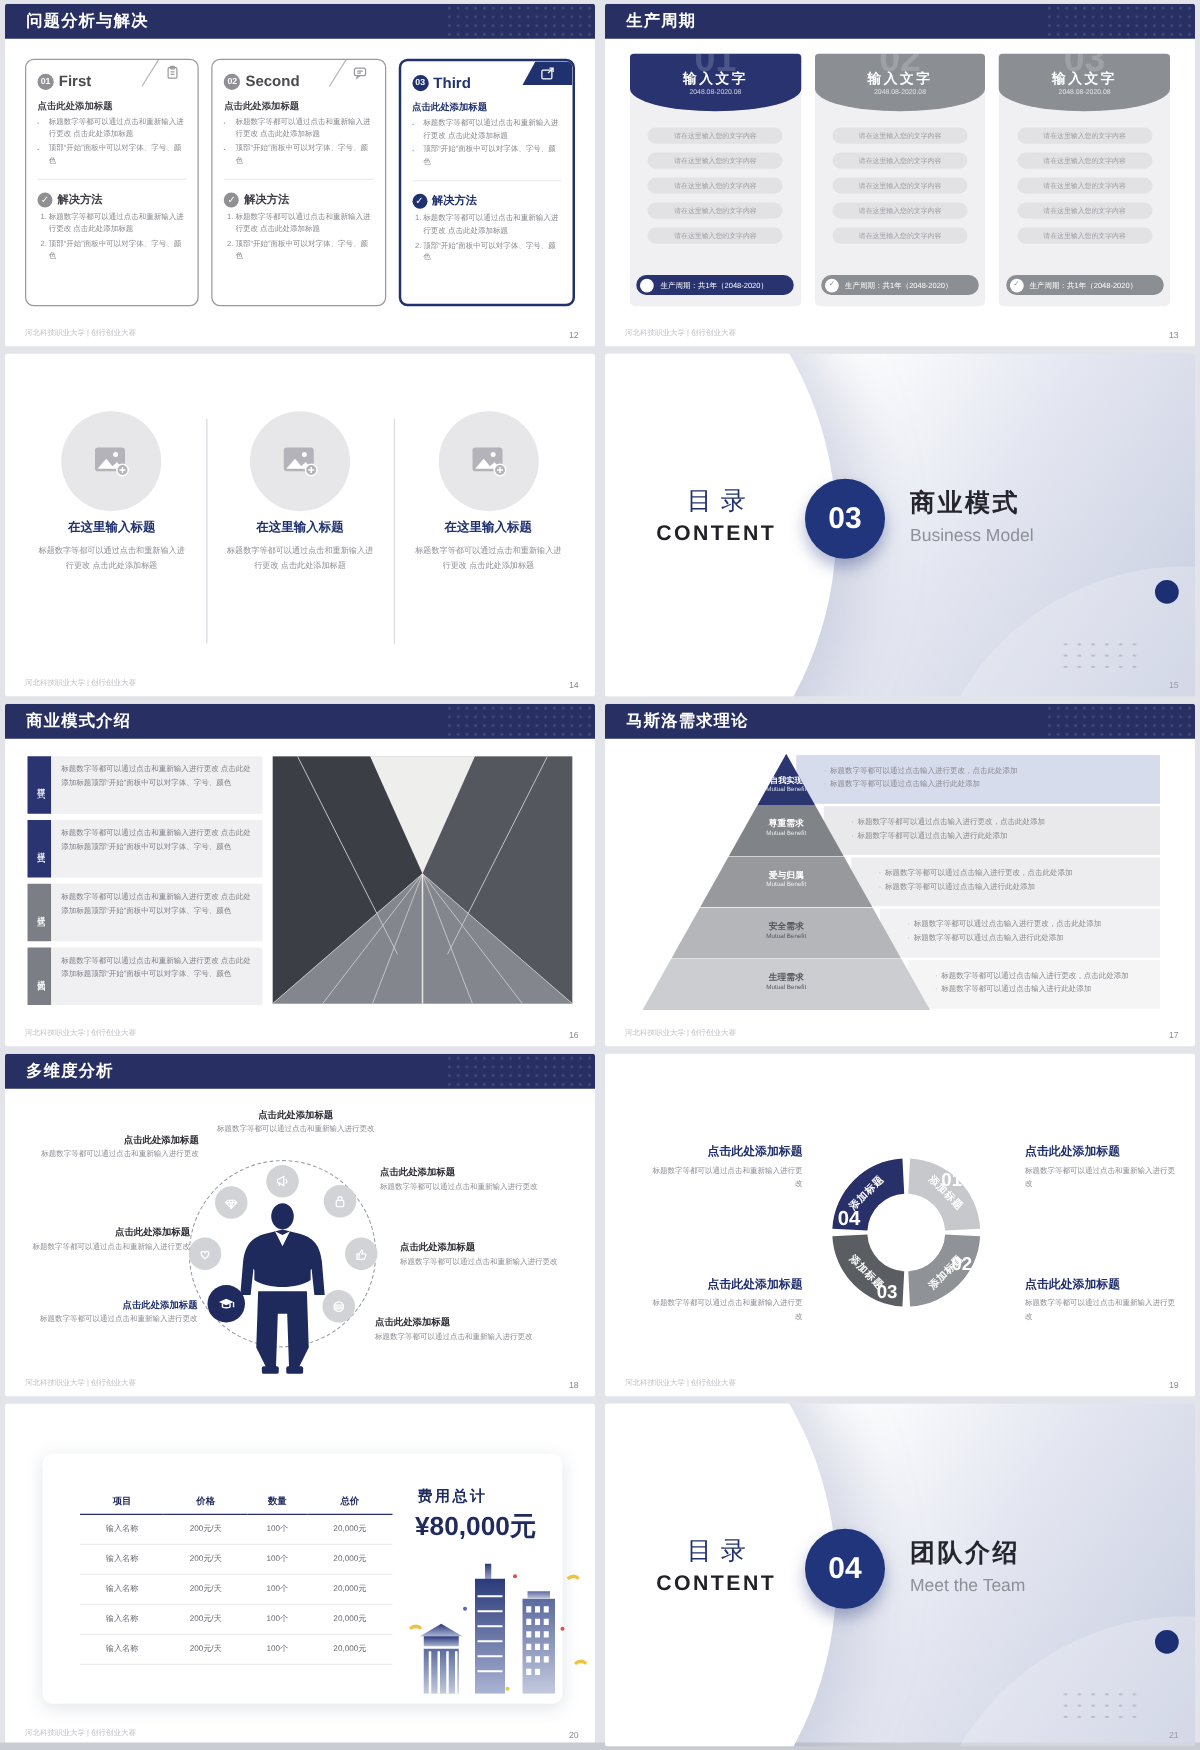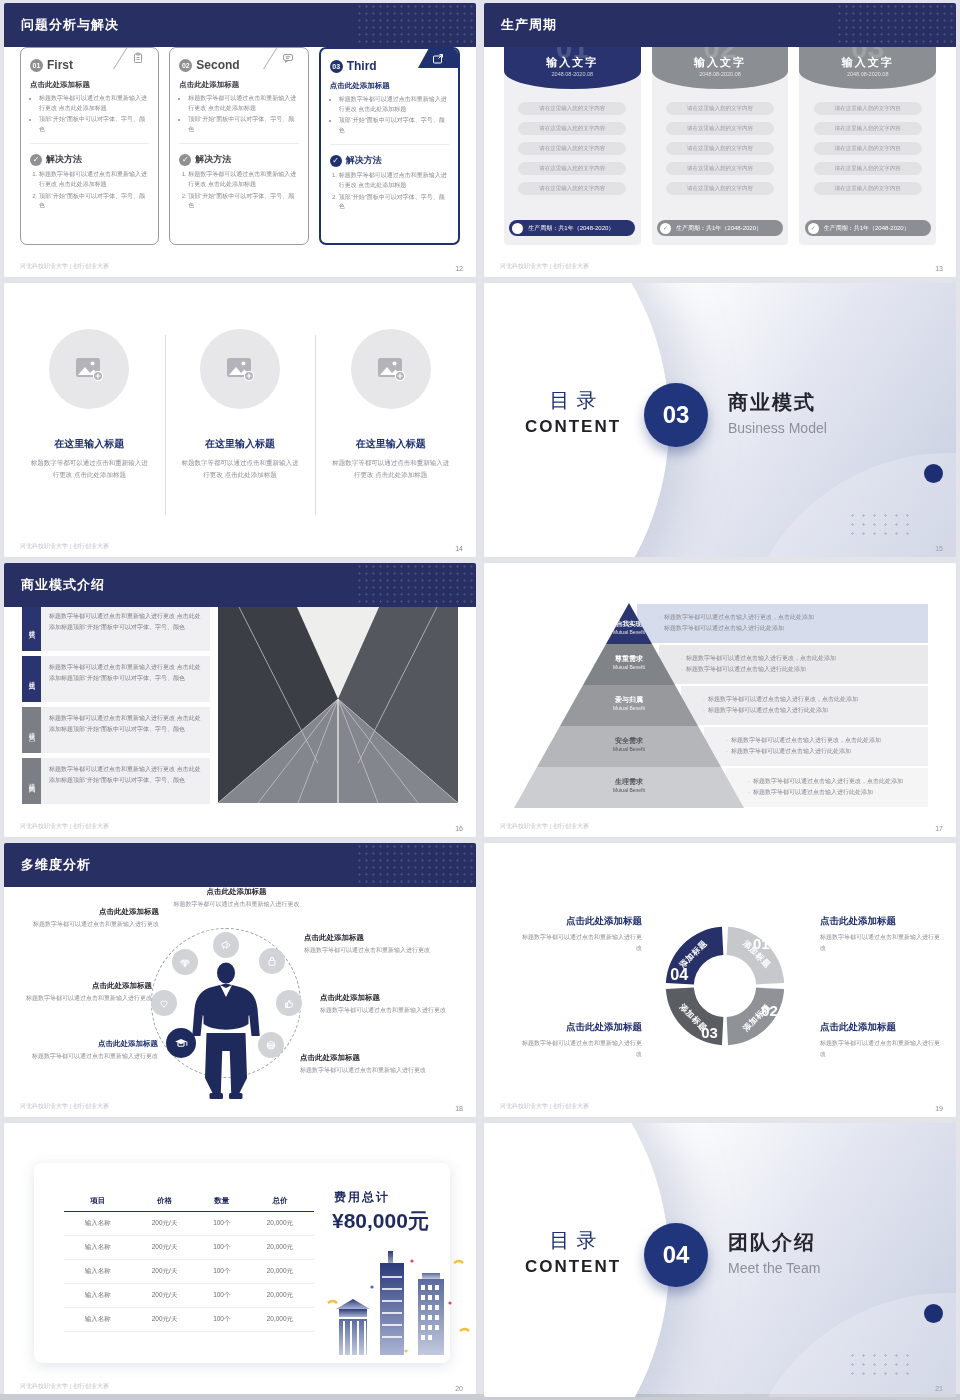--- a/index.html
+++ b/index.html
@@ -1,21 +1,21 @@
 <!DOCTYPE html>
 <html><head>
 <meta charset="utf-8">
 <style>
   *{margin:0;padding:0;box-sizing:border-box}
   body{width:960px;height:1400px;background:#e2e4ea;font-family:"Liberation Sans","DejaVu Sans",sans-serif;position:relative;overflow:hidden}
   .grid{display:grid;grid-template-columns:480px 480px;grid-auto-rows:280px}
   .cell{padding:3px 4px}
   .slide{position:relative;width:472px;height:274px;background:#fff;border-radius:2px;overflow:hidden}
   
-  .hd{position:absolute;top:0;left:0;right:0;height:44px;background:#272f63;color:#fff;display:flex;align-items:center;padding-left:17px;font-size:13px;font-weight:bold;letter-spacing:1px;z-index:3}
+  .hd{position:absolute;top:0;left:0;right:0;height:28px;background:#272f63;color:#fff;display:flex;align-items:center;padding-left:17px;font-size:13px;font-weight:bold;letter-spacing:1px;z-index:3}
   .hd::after{content:"";position:absolute;right:0;top:0;width:120px;height:100%;background-image:radial-gradient(rgba(255,255,255,.13) 1px,transparent 1.2px);background-size:7px 7px}
   .ft{position:absolute;left:16px;bottom:6px;font-size:6px;color:#c0c0c7;z-index:3}
   .pg{position:absolute;right:13px;bottom:5px;font-size:7px;color:#8b8b92;z-index:3}
   
   .cards{position:absolute;top:44px;left:16px;right:16px;display:flex;gap:10px}
   .card{position:relative;flex:1;height:198px;border:1.5px solid #9a9a9e;border-radius:7px;background:#fff;padding:10px 9px 6px;overflow:hidden}
   .card.active{border:2px solid #20316f}
   .card-top{display:flex;align-items:center;gap:4px}
   .badge{width:13px;height:13px;border-radius:50%;background:#8f8f94;color:#fff;font-size:7px;font-weight:bold;display:flex;align-items:center;justify-content:center;flex:none}
   .card.active .badge{background:#20316f}
@@ -49,21 +49,21 @@
   .pill{width:108px;height:13px;background:#e2e2e5;border-radius:7px;font-size:5.5px;color:#9b9ba1;display:flex;align-items:center;justify-content:center}
   .cycle{position:absolute;bottom:9px;left:50%;transform:translateX(-50%);width:126px;height:16px;border-radius:9px;display:flex;align-items:center;gap:5px;padding-left:3px;background:#8b8e93}
   .col.first .cycle{background:#283370}
   .cyc-check{width:11px;height:11px;border-radius:50%;background:#fff;color:#283370;font-size:7px;font-weight:bold;display:flex;align-items:center;justify-content:center;flex:none}
   .cycle span{font-size:6px;color:#fff}
   
   .trio{position:absolute;top:46px;left:10px;right:10px;display:flex}
   .tri{flex:1;display:flex;flex-direction:column;align-items:center;position:relative}
   .tri + .tri::before{content:"";position:absolute;left:0;top:6px;height:180px;width:1px;background:#dcdce1}
   .ph-circle{width:80px;height:80px;border-radius:50%;background:#e7e7ea;display:flex;align-items:center;justify-content:center}
-  .tri-h{margin-top:28px;font-size:10px;font-weight:800;color:#20316f}
+  .tri-h{margin-top:6px;font-size:10px;font-weight:800;color:#20316f}
   .tri-p{margin-top:6px;width:122px;font-size:6.5px;color:#8f8f96;line-height:1.9;text-align:center}
   
   .divider{background:linear-gradient(125deg,#ffffff 28%,#e4e7f1 58%,#c7cde0 100%)}
   .divider::before{content:"";position:absolute;left:-375px;top:-140px;width:560px;height:560px;border-radius:50%;background:#fff;box-shadow:25px 0 45px rgba(150,158,190,.35);z-index:1}
   .divider::after{content:"";position:absolute;left:255px;top:170px;width:420px;height:420px;border-radius:50%;background:rgba(255,255,255,.22);z-index:1}
   .d-left{position:absolute;left:34px;top:104px;width:110px;text-align:center;z-index:2}
   .toc-cn{font-size:20px;font-weight:400;color:#20306e;letter-spacing:7px;padding-left:7px}
   .toc-en{font-size:17px;font-weight:800;color:#202026;letter-spacing:2px;margin-top:3px}
   .toc-circle{position:absolute;left:160px;top:100px;width:64px;height:64px;border-radius:50%;background:#20357c;color:#fff;font-size:24px;font-weight:800;display:flex;align-items:center;justify-content:center;box-shadow:0 7px 12px rgba(32,53,124,.35);z-index:2}
   .d-sec{position:absolute;left:244px;top:106px;z-index:2}
@@ -415,20 +415,23 @@
         <line x1="120" y1="95" x2="120" y2="200" stroke="#e6e6e6" stroke-width="1.2"></line>
       </svg>
     </div>
     <div class="ft">河北科技职业大学 | 创行创业大赛</div>
     <div class="pg">16</div>
   </div>
     </div>
 
   <div class="cell">
       <div class="slide">
+    <div class="hd">
+          <span>马斯洛需求理论</span>
+        </div>
     <div class="pyr-wrap">
       <div class="m-row">
             <div class="band"></div>
             <div class="seg">
               <div class="seg-name">自我实现</div>
               <div class="seg-en">Mutual Benefit</div>
             </div>
             <div class="m-txt">
               <div><span class="dot">·</span><span>标题数字等都可以通过点击输入进行更改，点击此处添加</span></div>
               <div><span class="dot">·</span><span>标题数字等都可以通过点击输入进行此处添加</span></div>

